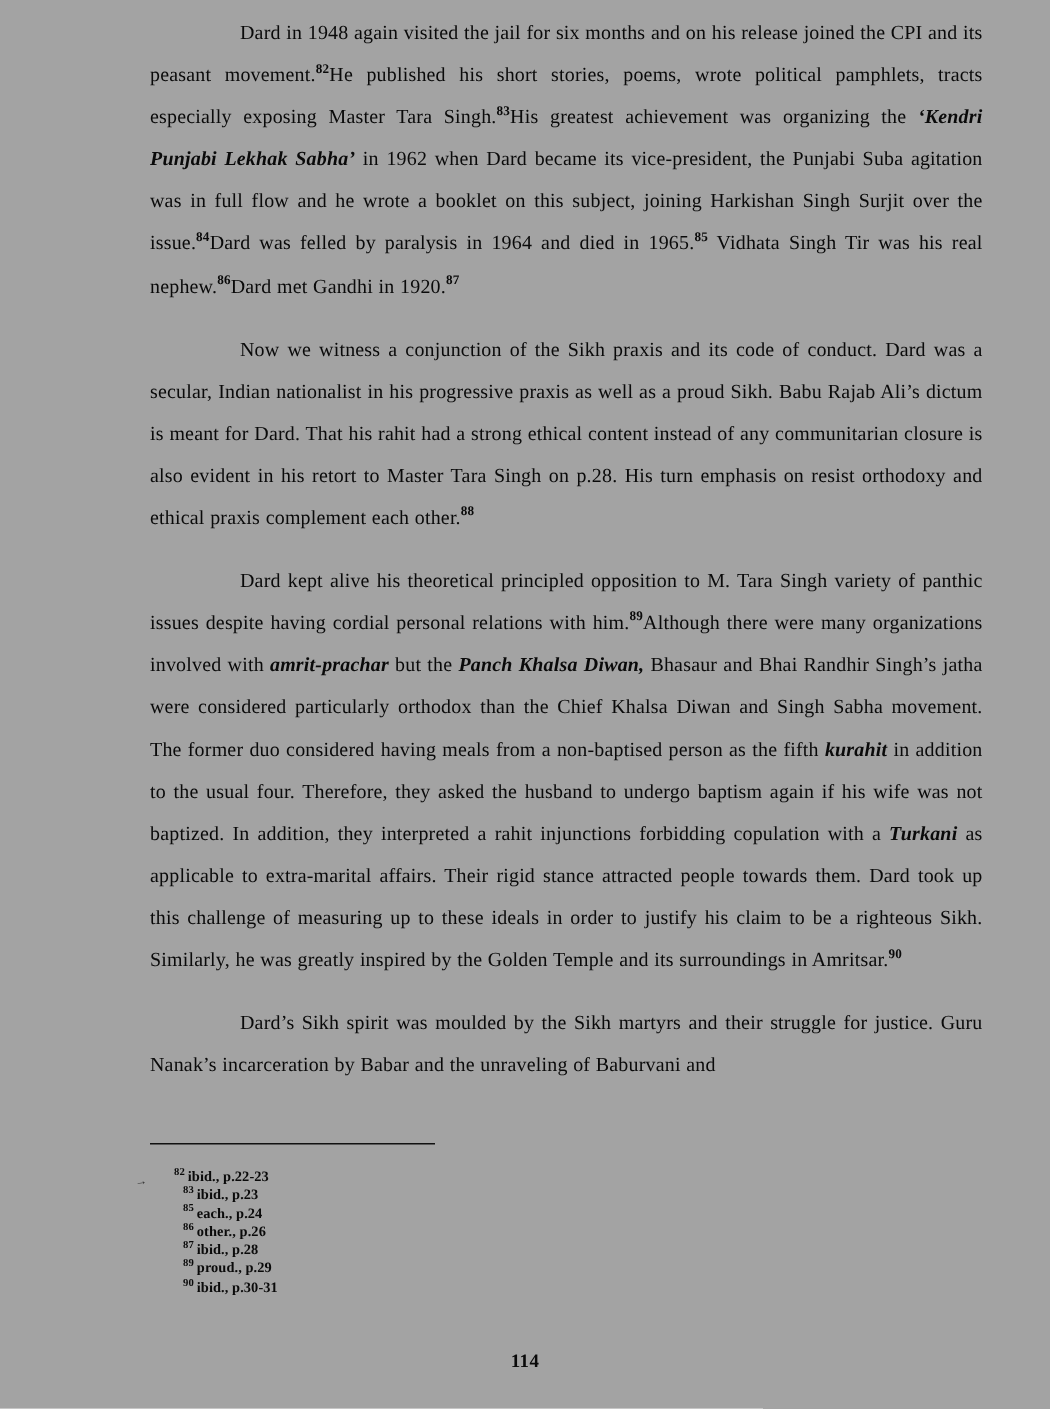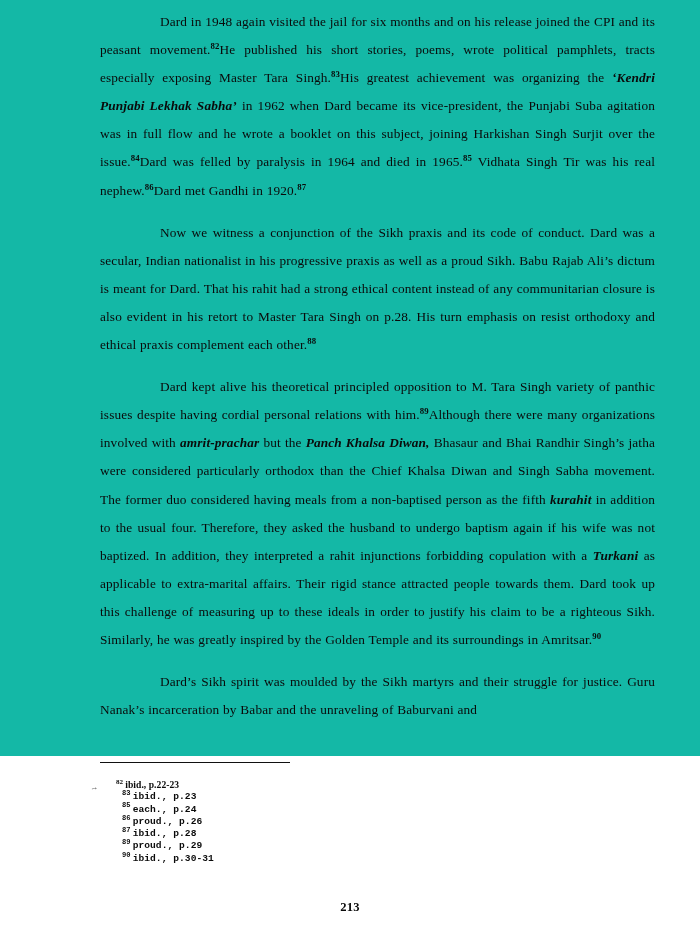--- a/index.html
+++ b/index.html
@@ -13,22 +13,22 @@
     position: relative;
     font-family: "Liberation Serif", "DejaVu Serif", serif;
     color: #0a0a0a;
     overflow: hidden;
   }
 
   .page {
     position: absolute;
     left: 0; top: 0;
     width: 700px;
-    height: 756px;
-    background: #14b8a6;
+    height: 939px;
+    background: #a3a3a3;
   }
 
   .textcol {
     position: absolute;
     left: 100px;
     top: 8px;
     width: 555px;
   }
 
   p.para {
@@ -87,21 +87,21 @@
 
   .fn-item .fn-num {
     font-size: 7.1px;
     vertical-align: super;
     line-height: 0;
     margin-right: 2px;
     display: inline-block;
   }
 
   
-  .fn-item:not(:first-child) { padding-left: 6px; font-family: Liberation Mono, monospace; }
+  .fn-item:not(:first-child) { padding-left: 6px; }
 
   .fn-artifact {
     position: absolute;
     left: -10px;
     top: 4px;
     font-size: 8px;
     color: #333;
     transform: rotate(-8deg);
   }
 
@@ -131,23 +131,23 @@
   </div>
 
   <div class="footnotes">
     <div class="fn-rule"></div>
     <div class="fn-wrap">
       <span class="fn-artifact">→</span>
       <ul class="fn-list">
           <li class="fn-item"><span class="fn-num">82</span><span>ibid., p.22-23</span></li>
           <li class="fn-item"><span class="fn-num">83</span><span>ibid., p.23</span></li>
           <li class="fn-item"><span class="fn-num">85</span><span>each., p.24</span></li>
-          <li class="fn-item"><span class="fn-num">86</span><span>proud., p.26</span></li>
+          <li class="fn-item"><span class="fn-num">86</span><span>other., p.26</span></li>
           <li class="fn-item"><span class="fn-num">87</span><span>ibid., p.28</span></li>
           <li class="fn-item"><span class="fn-num">89</span><span>proud., p.29</span></li>
           <li class="fn-item"><span class="fn-num">90</span><span>ibid., p.30-31</span></li>
         </ul>
     </div>
   </div>
 
-  <div class="pagenum">213</div>
+  <div class="pagenum">114</div>
 
 </div>
 
 </body></html>

